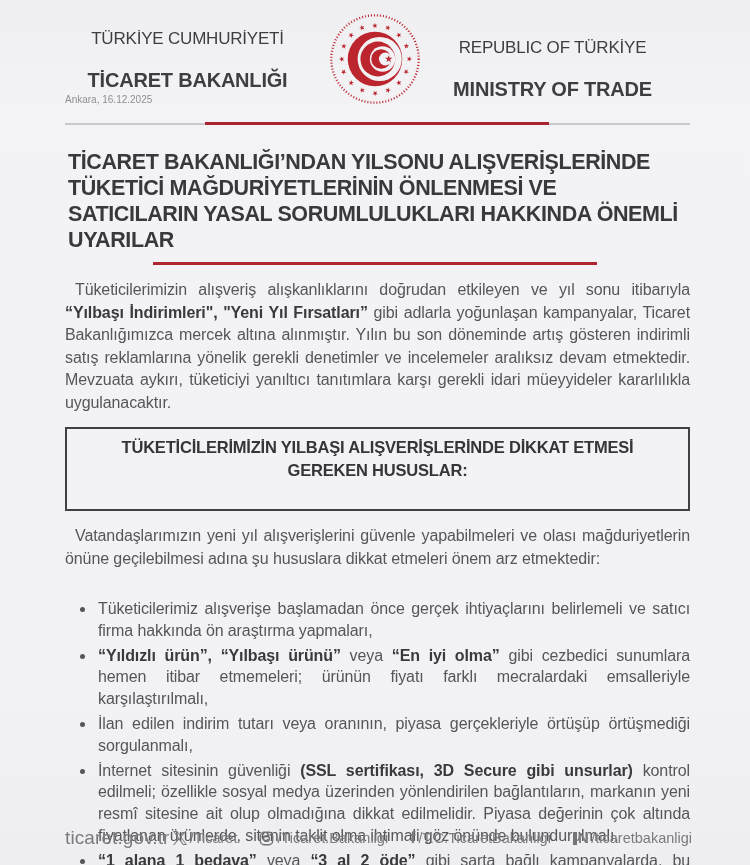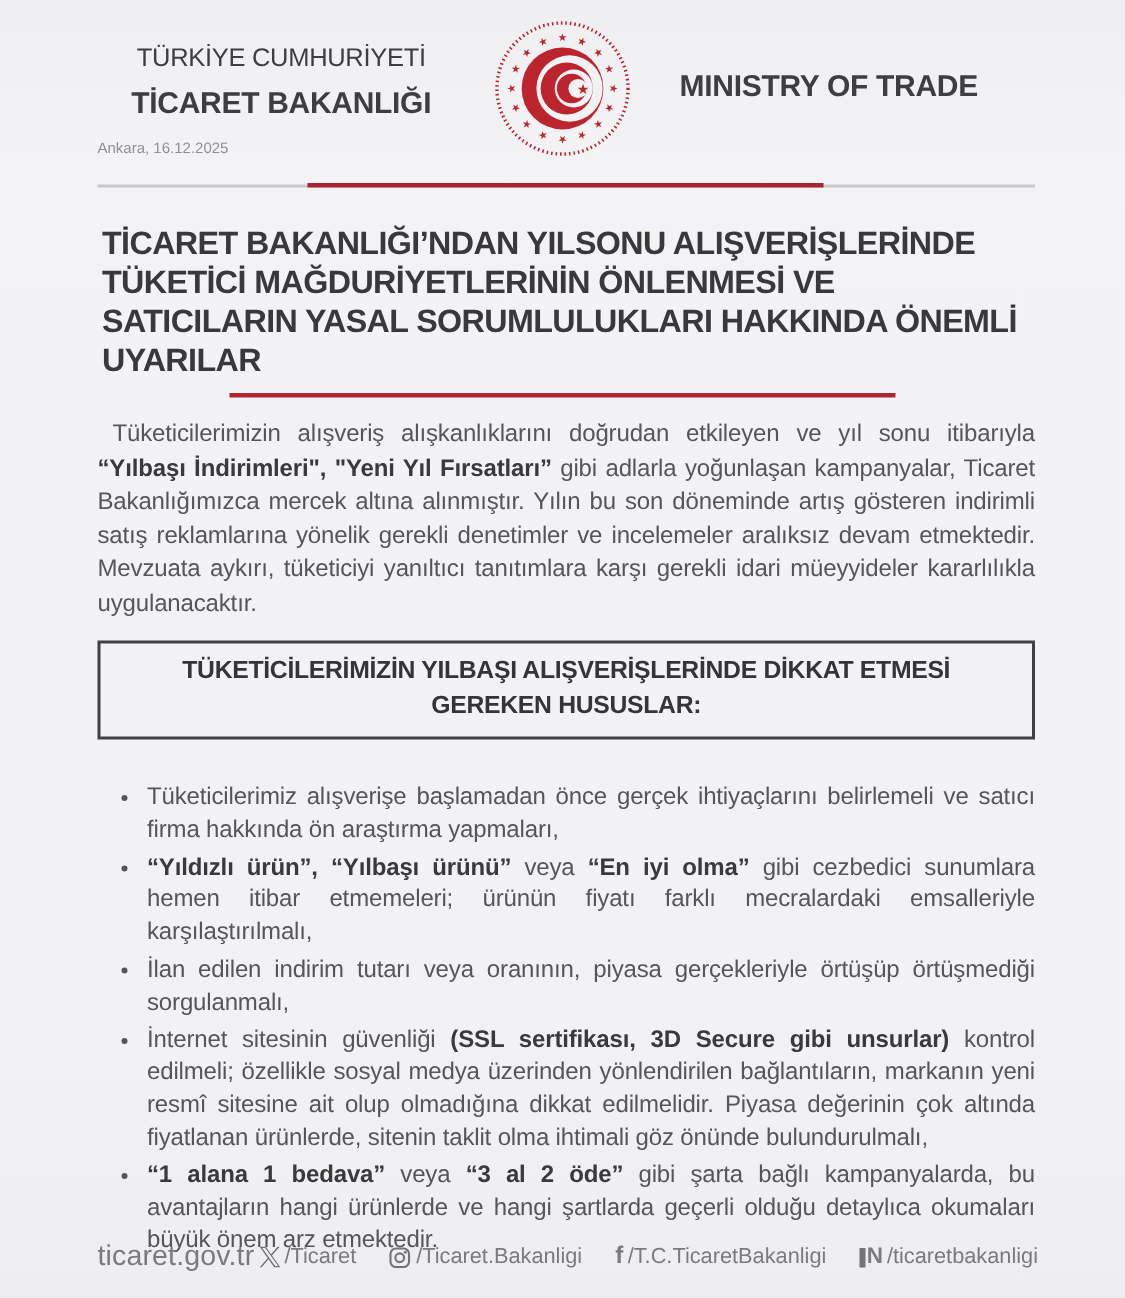--- a/index.html
+++ b/index.html
@@ -15,21 +15,21 @@
     background:linear-gradient(180deg,#efeef0 0%,#f3f2f4 12%,#f2f1f3 80%,#eeedef 100%);
     overflow:hidden;
     box-sizing:border-box;
   }
   
   .header{position:relative;height:132px;}
   .hdr-block{position:absolute;text-align:center;color:#3e3e40;}
   .hdr-left{top:29px;left:60px;width:255px;}
   .hdr-right{top:38px;left:435px;width:235px;}
   .hdr-line1{font-size:17px;letter-spacing:-0.2px;font-weight:400;}
-  .hdr-line2{font-size:20px;letter-spacing:-0.2px;font-weight:700;margin-top:9px;}
+  .hdr-line2{font-size:20px;letter-spacing:-0.2px;font-weight:700;margin-top:20px;}
   .logo{position:absolute;left:50%;top:12px;transform:translateX(-50%);width:94px;height:94px;}
   .logo .star{font-size:7.5px;fill:#bc242e;}
   .dateline{position:absolute;left:65px;top:94px;font-size:10px;color:#8f8f92;}
   .divider{position:absolute;left:65px;top:123px;width:625px;height:2px;background:#c9c9cb;}
   .divider-red{position:absolute;left:140px;top:-1px;width:344px;height:3px;background:#a8242f;}
   
   .title{
     margin:17px auto 0;max-width:614px;
     font-weight:700;
     font-size:21.5px;line-height:26px;letter-spacing:-0.4px;
@@ -38,21 +38,21 @@
   .title-rule{width:444px;height:3px;background:#ad2730;margin:9px auto 0;}
   
   .content{margin:0 60px 0 65px;}
   .para{
     margin:14px 0 0;text-align:justify;text-indent:10px;
     font-size:16px;line-height:22.5px;color:#56565a;letter-spacing:-0.1px;
   }
   .b{font-weight:700;color:#3a3a3c;}
   .section-box{
     margin:13px 0 0;border:2px solid #414143;
-    padding:7px 26px 9px;
+    padding:7px 26px 27px;
   }
   .section-heading{
     text-align:center;font-weight:700;font-size:16.5px;line-height:23px;
     color:#353537;letter-spacing:-0.2px;
   }
   ul.advisory{
     margin:28px 0 0;padding:0 0 0 31px;
     list-style:disc outside;
   }
   ul.advisory li{
@@ -107,39 +107,41 @@
       <circle cx="50" cy="50" r="29" fill="#bc242e"></circle>
       <circle cx="55" cy="50" r="23.5" fill="#f2f1f3"></circle>
       <circle cx="53" cy="50" r="18.5" fill="#bc242e"></circle>
       <circle cx="58" cy="50" r="13.5" fill="#f2f1f3"></circle>
       <circle cx="56.5" cy="50" r="10.5" fill="#bc242e"></circle>
       <circle cx="61" cy="50" r="6.8" fill="#f2f1f3"></circle>
       <text x="64.5" y="53.6" text-anchor="middle" font-size="10" fill="#bc242e">★</text>
     </svg>
 
     <div class="hdr-block hdr-right">
+      <div class="hdr-line1">REPUBLIC OF TÜRKİYE</div>
       <div class="hdr-line2">MINISTRY OF TRADE</div>
     </div>
 
     <div class="dateline">Ankara, 16.12.2025</div>
     <div class="divider">
       <div class="divider-red"></div>
     </div>
   </div>
 
   <div class="title">TİCARET BAKANLIĞI’NDAN YILSONU ALIŞVERİŞLERİNDE TÜKETİCİ MAĞDURİYETLERİNİN ÖNLENMESİ VE SATICILARIN YASAL SORUMLULUKLARI HAKKINDA ÖNEMLİ UYARILAR</div>
   <div class="title-rule"></div>
 
   <div class="content">
     <p class="para"><span>Tüketicilerimizin alışveriş alışkanlıklarını doğrudan etkileyen ve yıl sonu itibarıyla </span><span class="b">“Yılbaşı İndirimleri", "Yeni Yıl Fırsatları”</span><span> gibi adlarla yoğunlaşan kampanyalar, Ticaret Bakanlığımızca mercek altına alınmıştır. Yılın bu son döneminde artış gösteren indirimli satış reklamlarına yönelik gerekli denetimler ve incelemeler aralıksız devam etmektedir. Mevzuata aykırı, tüketiciyi yanıltıcı tanıtımlara karşı gerekli idari müeyyideler kararlılıkla uygulanacaktır.</span></p>
 
     <div class="section-box">
       <div class="section-heading">TÜKETİCİLERİMİZİN YILBAŞI ALIŞVERİŞLERİNDE DİKKAT ETMESİ GEREKEN HUSUSLAR:</div>
     </div>
 
+    <p class="para"><span>Vatandaşlarımızın yeni yıl alışverişlerini güvenle yapabilmeleri ve olası mağduriyetlerin önüne geçilebilmesi adına şu hususlara dikkat etmeleri önem arz etmektedir:</span></p>
 
     <ul class="advisory">
       <li><span>Tüketicilerimiz alışverişe başlamadan önce gerçek ihtiyaçlarını belirlemeli ve satıcı firma hakkında ön araştırma yapmaları,</span></li>
       <li><span class="b">“Yıldızlı ürün”, “Yılbaşı ürünü”</span><span> veya </span><span class="b">“En iyi olma”</span><span> gibi cezbedici sunumlara hemen itibar etmemeleri; ürünün fiyatı farklı mecralardaki emsalleriyle karşılaştırılmalı,</span></li>
       <li><span>İlan edilen indirim tutarı veya oranının, piyasa gerçekleriyle örtüşüp örtüşmediği sorgulanmalı,</span></li>
       <li><span>İnternet sitesinin güvenliği </span><span class="b">(SSL sertifikası, 3D Secure gibi unsurlar)</span><span> kontrol edilmeli; özellikle sosyal medya üzerinden yönlendirilen bağlantıların, markanın yeni resmî sitesine ait olup olmadığına dikkat edilmelidir. Piyasa değerinin çok altında fiyatlanan ürünlerde, sitenin taklit olma ihtimali göz önünde bulundurulmalı,</span></li>
       <li><span class="b">“1 alana 1 bedava”</span><span> veya </span><span class="b">“3 al 2 öde”</span><span> gibi şarta bağlı kampanyalarda, bu avantajların hangi ürünlerde ve hangi şartlarda geçerli olduğu detaylıca okumaları büyük önem arz etmektedir.</span></li>
     </ul>
   </div>
 

